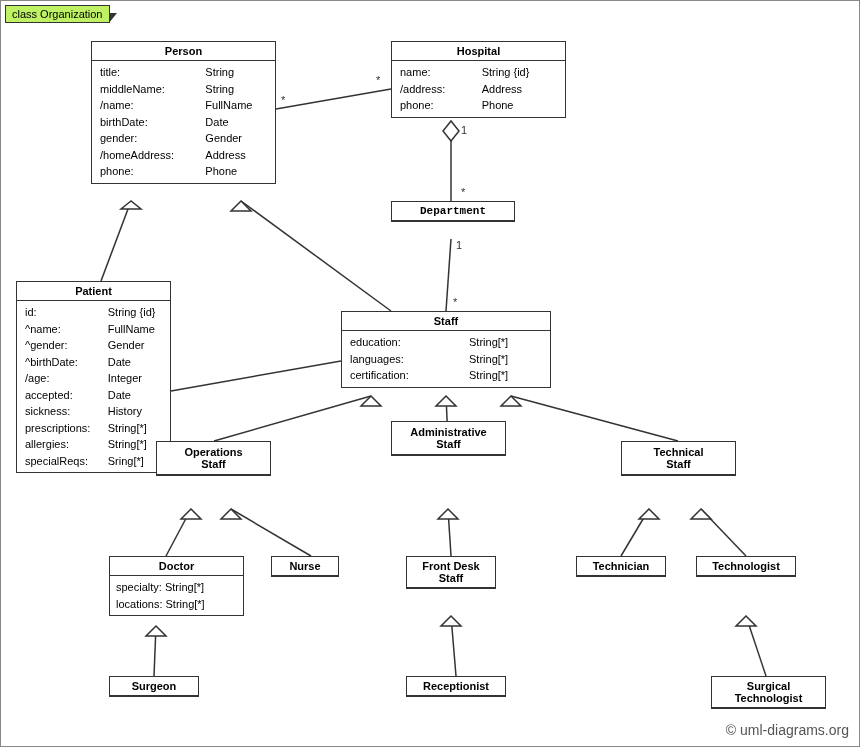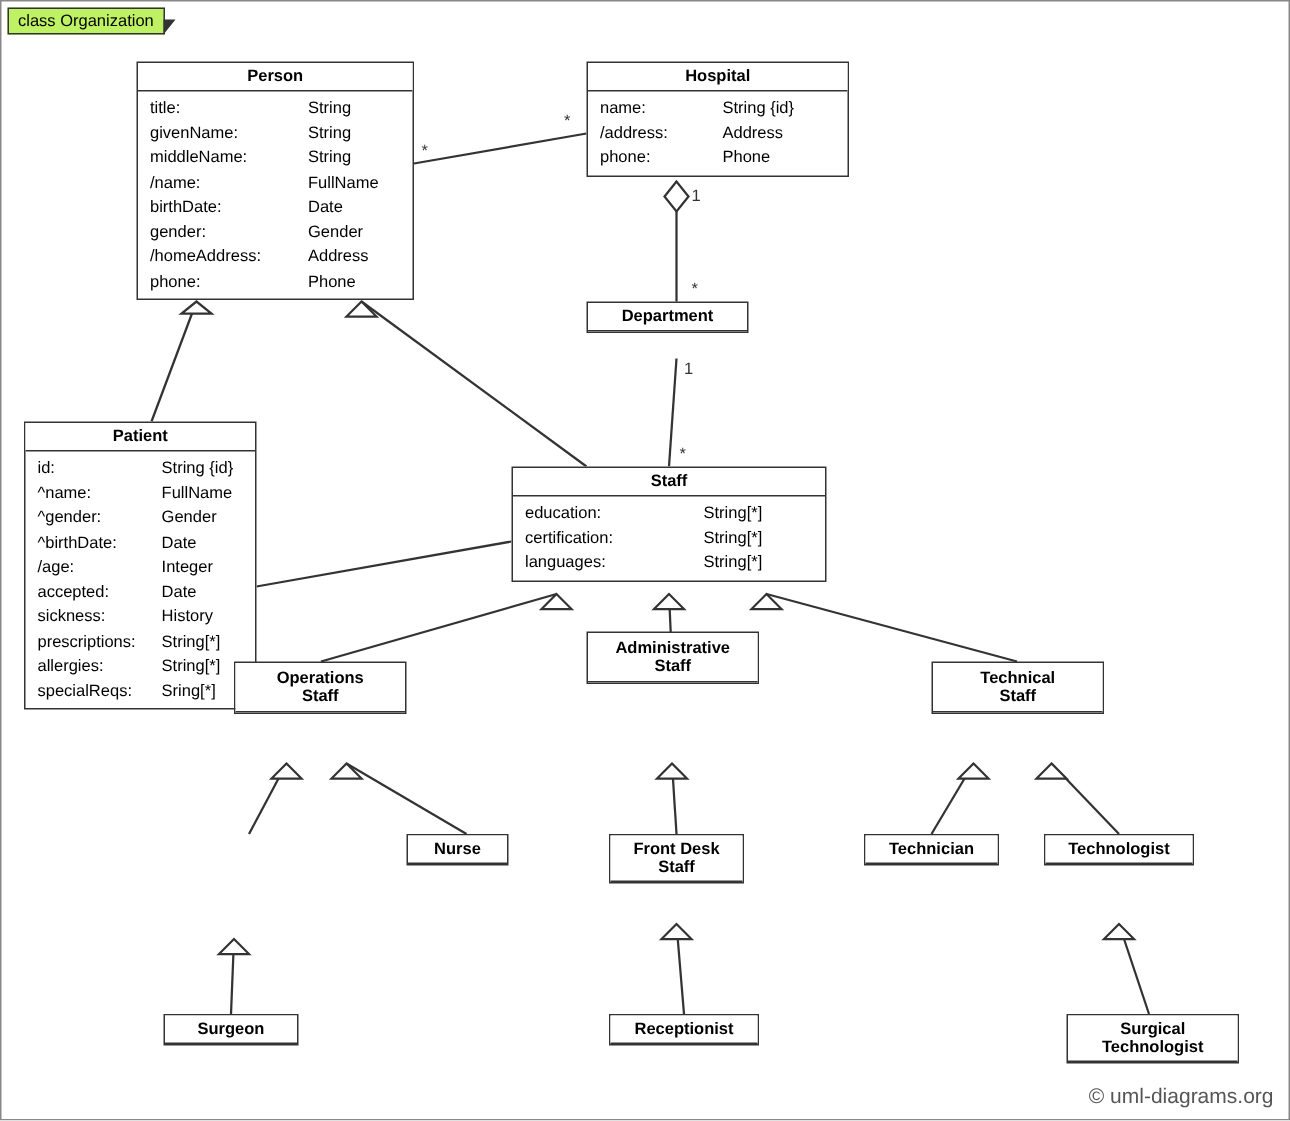--- a/index.html
+++ b/index.html
@@ -154,24 +154,20 @@
   <div class="class-box" style="left:90px; top:40px; width:185px;">
     <div class="class-header italic">Person</div>
     <div class="class-body">
       <table>
         <tbody>
             <tr>
               <td>title:</td>
               <td>String</td>
             </tr>
         <tr>
-              <td>givenName:</td>
-              <td>String</td>
-            </tr>
-        <tr>
               <td>middleName:</td>
               <td>String</td>
             </tr>
         <tr>
               <td>/name:</td>
               <td>FullName</td>
             </tr>
         <tr>
               <td>birthDate:</td>
               <td>Date</td>
@@ -258,58 +254,65 @@
             </tr>
         <tr>
               <td>specialReqs:</td>
               <td>Sring[*]</td>
             </tr>
       </tbody>
         </table>
     </div>
   </div>
 
-  <div class="class-box" style="left:390px; top:200px; width:108px;">
+  <div class="class-box" style="left:390px; top:200px; width:124px;font-family:Liberation Mono, monospace;">
     <div class="class-header">Department</div>
   </div>
 
   <div class="class-box" style="left:340px; top:310px; width:210px;">
     <div class="class-header italic">Staff</div>
     <div class="class-body">
       <table>
         <tbody>
         <tr>
               <td>education:</td>
               <td>String[*]</td>
             </tr>
         <tr>
+              <td>languages:</td>
+              <td>String[*]</td>
+            </tr>
+        <tr>
               <td>certification:</td>
-              <td>String[*]</td>
-            </tr>
-        <tr>
-              <td>languages:</td>
               <td>String[*]</td>
             </tr>
       </tbody>
         </table>
     </div>
   </div>
 
   <div class="class-box" style="left:155px; top:440px; width:115px;">
     <div class="class-header italic" style="padding:4px 6px;">Operations<br>Staff</div>
   </div>
 
   <div class="class-box" style="left:390px; top:420px; width:115px;">
     <div class="class-header italic" style="padding:4px 6px;">Administrative<br>Staff</div>
   </div>
 
   <div class="class-box" style="left:620px; top:440px; width:115px;">
     <div class="class-header italic" style="padding:4px 6px;">Technical<br>Staff</div>
   </div>
 
+  <div class="class-box" style="left:108px; top:555px; width:135px;">
+    <div class="class-header">Doctor</div>
+    <div class="class-body">
+      <div>specialty: String[*]</div>
+      <div>locations: String[*]</div>
+    </div>
+  </div>
 
   <div class="class-box" style="left:270px; top:555px; width:68px;">
     <div class="class-header">Nurse</div>
   </div>
 
   <div class="class-box" style="left:405px; top:555px; width:90px;">
     <div class="class-header">Front Desk<br>Staff</div>
   </div>
 
   <div class="class-box" style="left:575px; top:555px; width:90px;">

